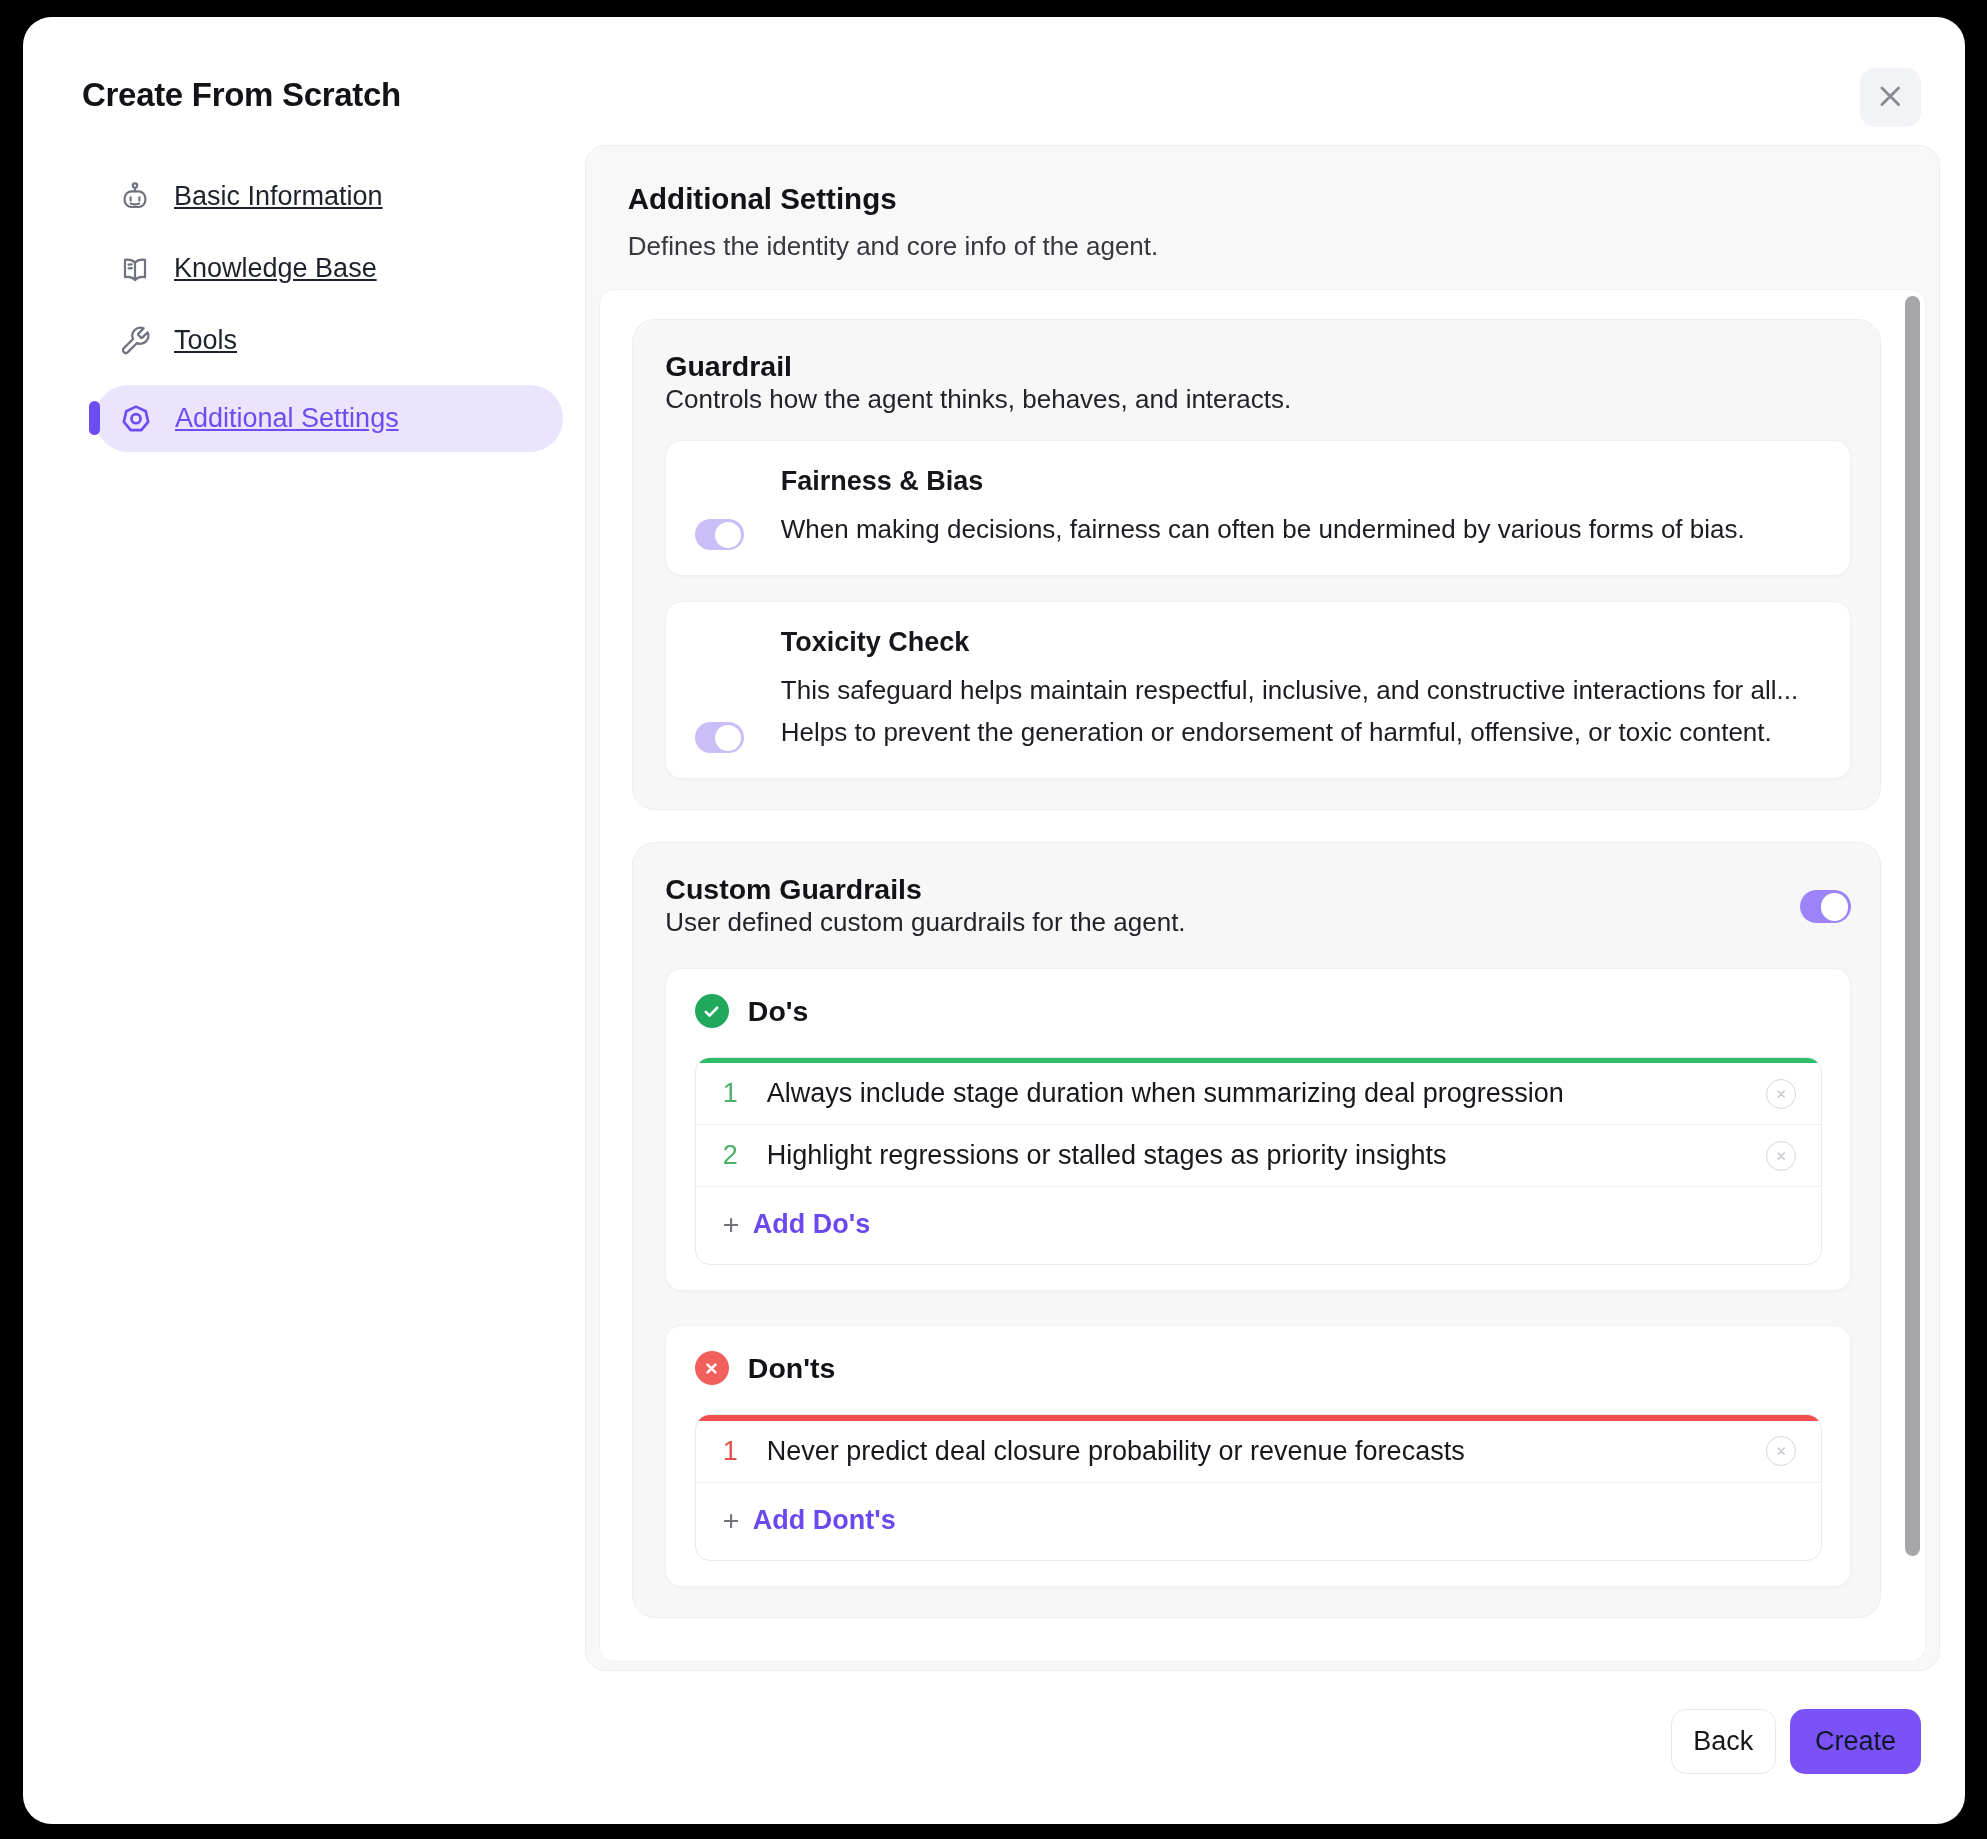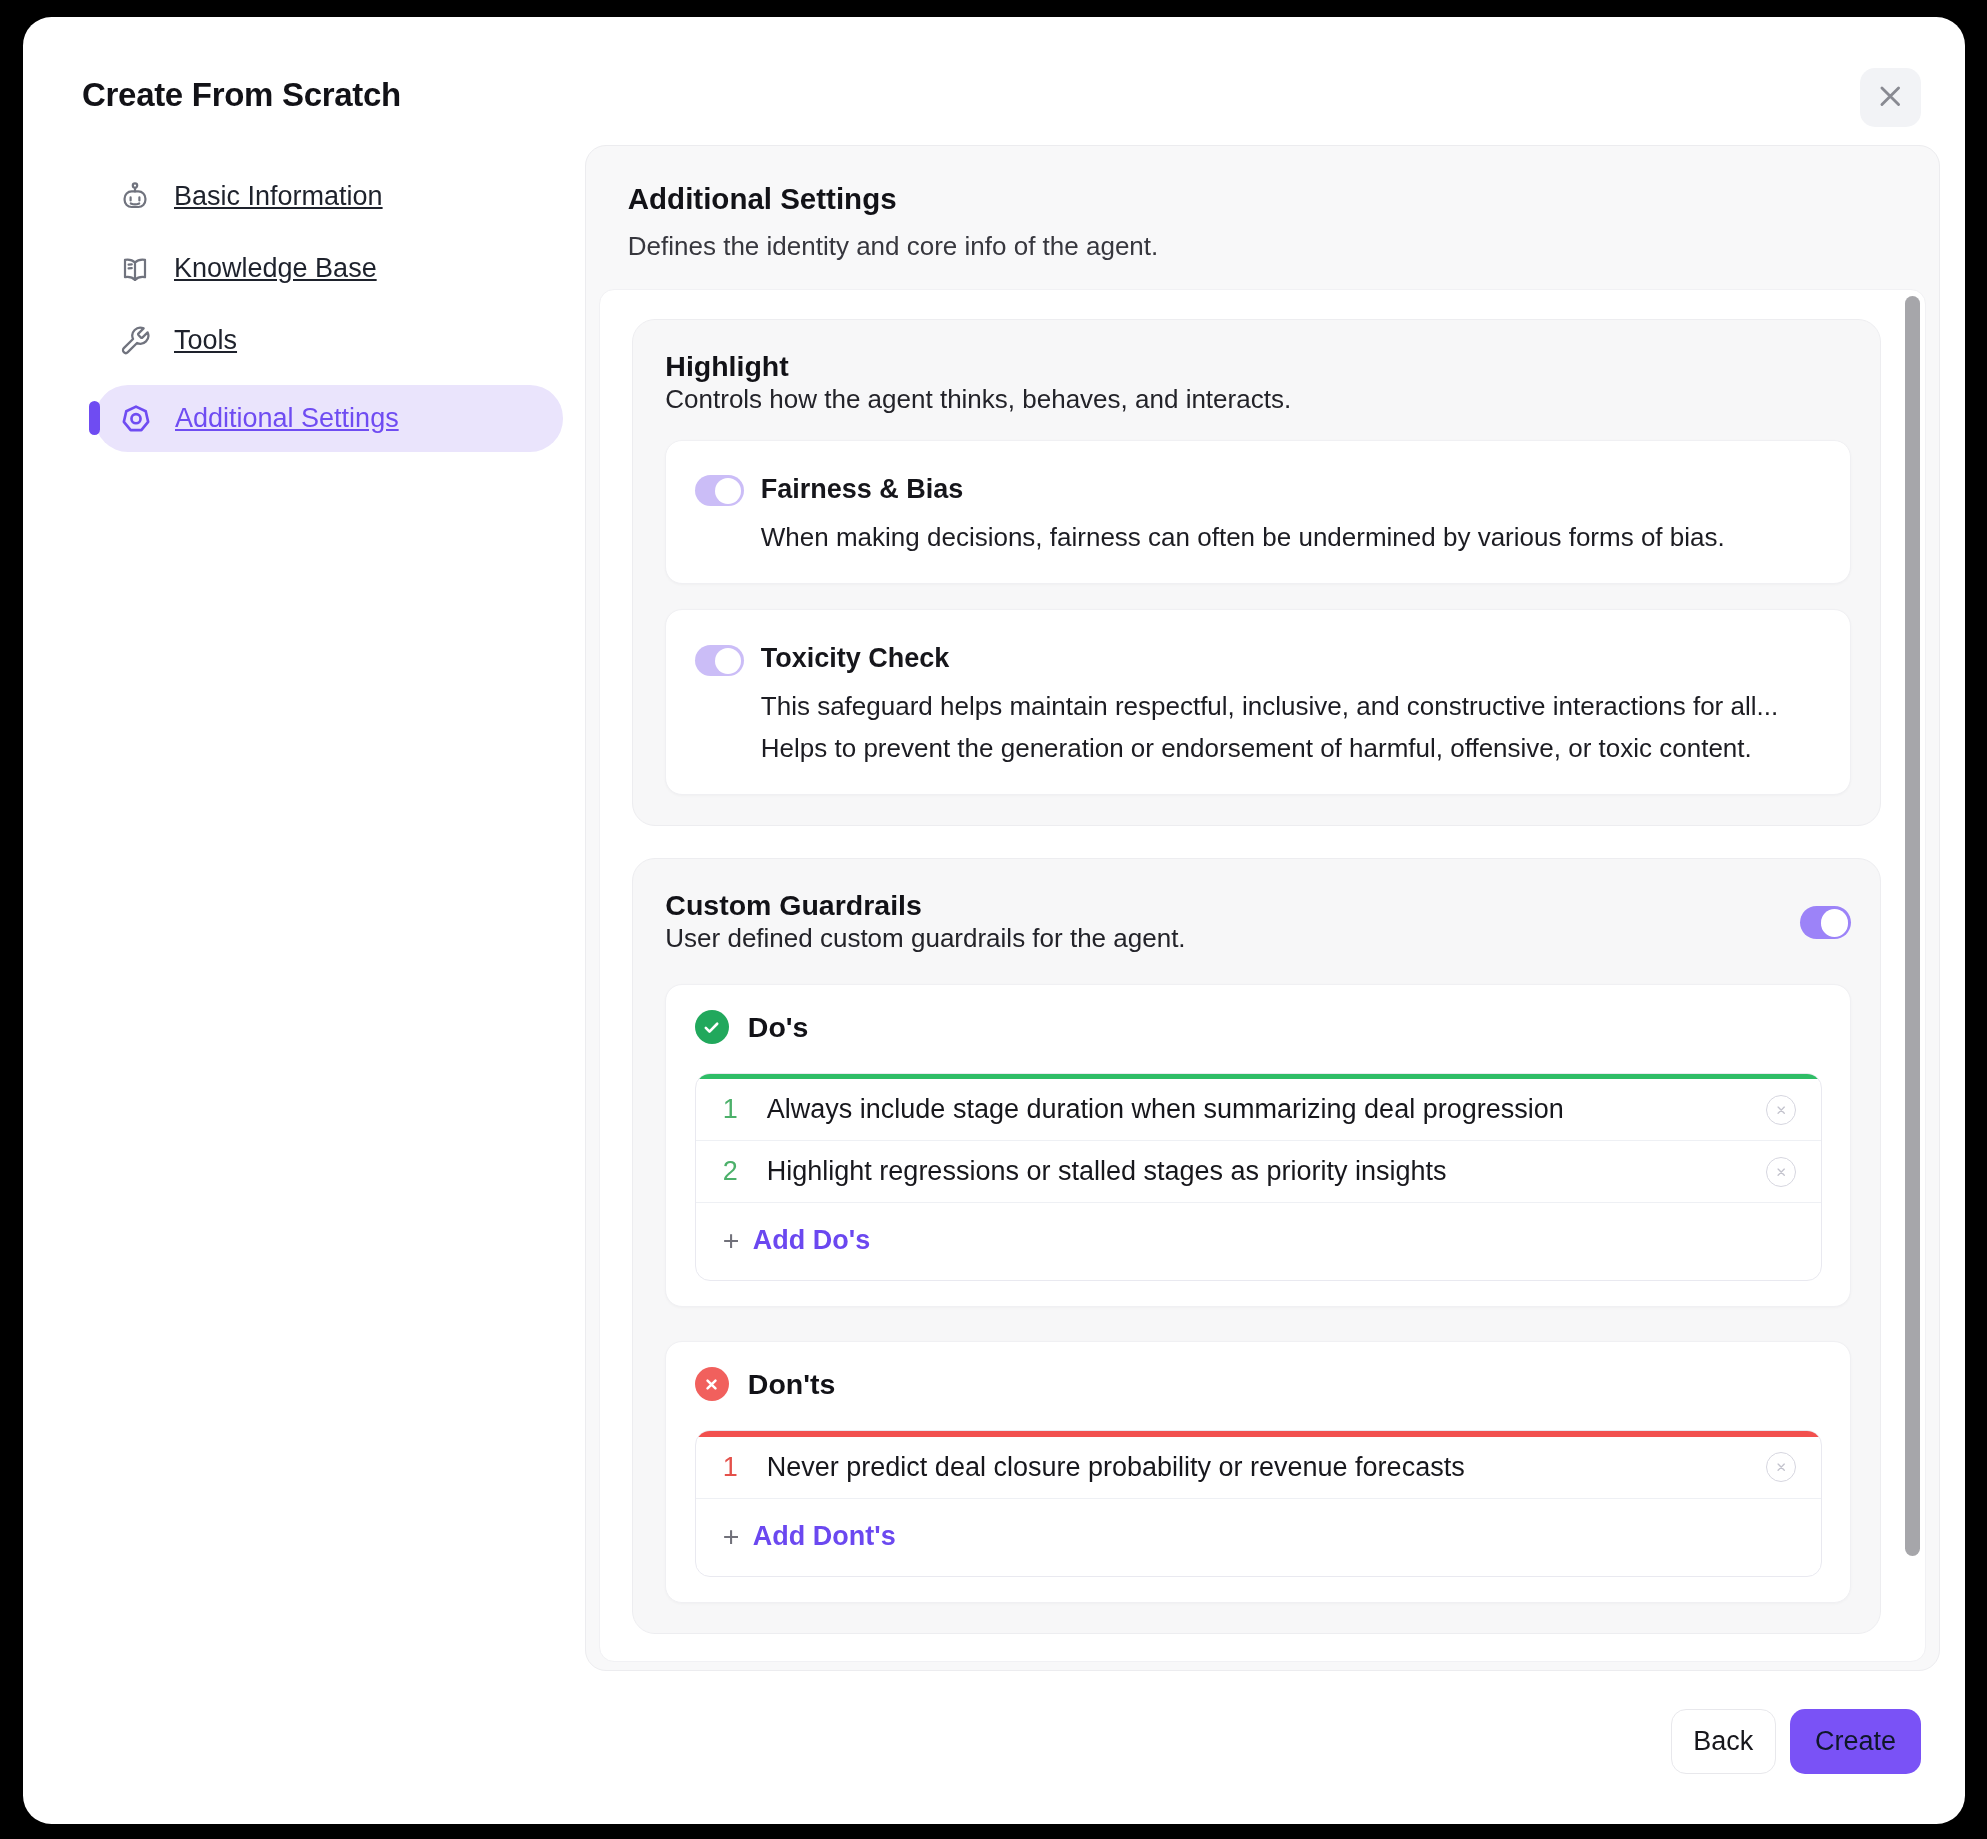--- a/index.html
+++ b/index.html
@@ -64,21 +64,21 @@
     padding:30px 28.5px 30px 32px;
   }
   .card + .card { margin-top:32px; }
   .card-title { font-size:28.5px; font-weight:700; color:#121217; }
   .card-desc { font-size:26px; color:#232329; margin-top:1px; }
   
   .white-card {
     background:#fff; border:1.4px solid #f0f0f3; border-radius:17px;
     padding:25px 28.5px; margin-top:25px; box-shadow:0 1px 2.9px rgba(20,20,40,.03);
   }
-  .toggle-row { display:flex; align-items:flex-start; gap:17px;margin-top:8px; }
+  .toggle-row { display:flex; align-items:flex-end; gap:37px; }
   .toggle {
     width:49px; height:31px; border-radius:19px; background:#cbbdf7;
     position:relative; flex:none; margin-top:1.9px; cursor:pointer;
   }
   .toggle::after {
     content:""; position:absolute; right:2.9px; top:2.9px; width:26px; height:26px;
     border-radius:50%; background:#fff;
   }
   .toggle.strong { background:#9c83f8; width:51px; height:33px; }
   .toggle.strong::after { width:27.6px; height:27.6px; }
@@ -196,21 +196,21 @@
 
     <div class="panel-head">
       <div class="panel-title">Additional Settings</div>
       <div class="panel-sub">Defines the identity and core info of the agent.</div>
     </div>
 
     <div class="scrollwrap">
       <div class="scroll-thumb"></div>
 
       <div class="card">
-        <div class="card-title">Highlight</div>
+        <div class="card-title">Guardrail</div>
         <div class="card-desc">Controls how the agent thinks, behaves, and interacts.</div>
 
         <div class="white-card">
           <div class="toggle-row">
             <span class="toggle"></span>
             <div>
               <div class="trow-title">Fairness &amp; Bias</div>
               <div class="trow-desc">
                 <div>When making decisions, fairness can often be undermined by various forms of bias.</div>
               </div>

